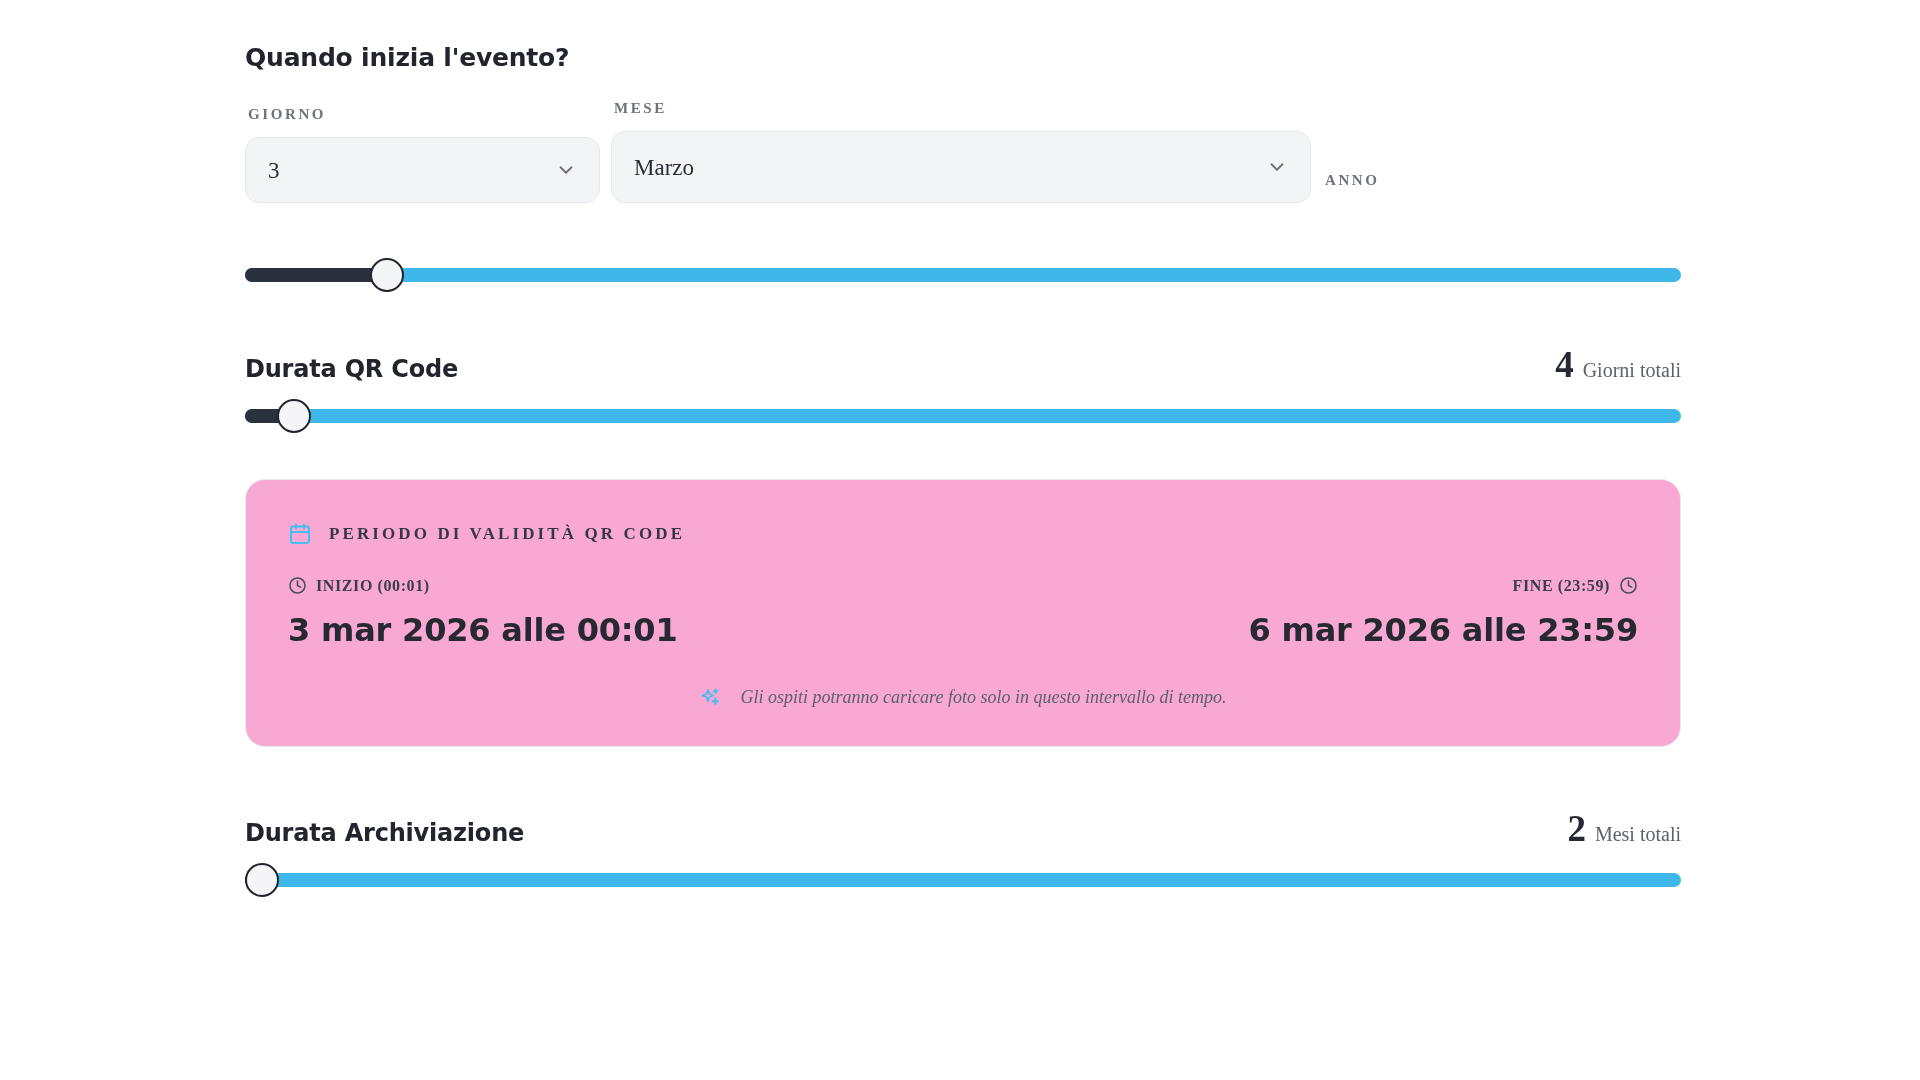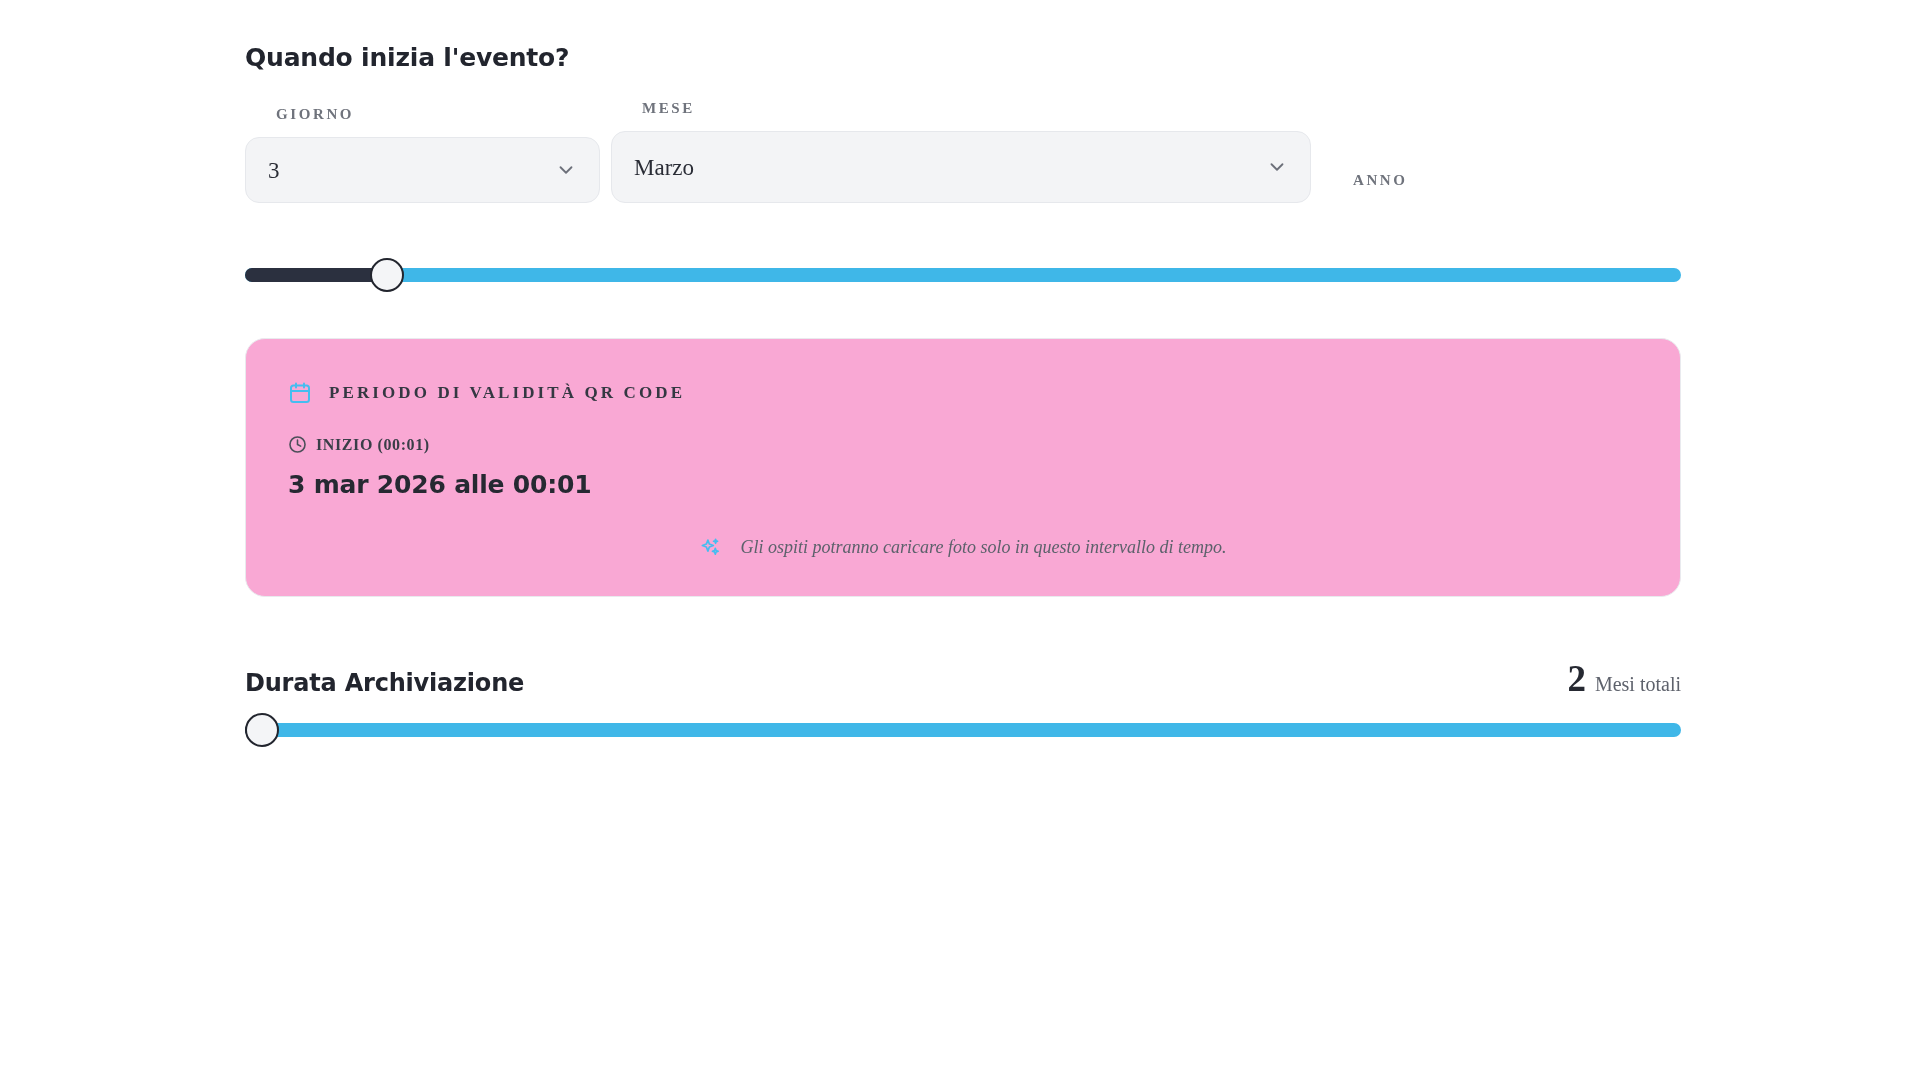--- a/index.html
+++ b/index.html
@@ -51,21 +51,20 @@
 
   .field-label {
     font-family: "Liberation Serif", serif;
     font-size: 15px;
     font-weight: 700;
     letter-spacing: 2.6px;
     color: #6f737c;
     text-transform: uppercase;
     margin-bottom: 14px;
     padding-left: 3px;
-    margin-left: 28px;
   }
 
   .select-box {
     position: relative;
     background: #f3f4f6;
     border: 1px solid #e6e8ec;
     border-radius: 14px;
     height: 66px;
     display: flex;
     align-items: center;
@@ -202,21 +201,21 @@
     font-weight: 700;
     letter-spacing: 0.6px;
     color: #3a3e48;
   }
   .qr-col-end .qr-time-label { justify-content: flex-end; }
   .clock-icon { width: 19px; height: 19px; display: block; flex: none; }
 
   .qr-time-value {
     margin-top: 16px;
     font-family: "DejaVu Sans", sans-serif;
-    font-size: 25px;
+    font-size: 32px;
     font-weight: 700;
     color: #262932;
     letter-spacing: -0.2px;
   }
 
   .qr-note {
     margin-top: 38px;
     display: flex;
     justify-content: center;
     gap: 20px;
@@ -274,20 +273,34 @@
     </div>
 
     <div class="slider-block block-invitati">
       <div class="slider">
         <div class="slider-track"></div>
         <div class="slider-fill" style="width: 9.9%;"></div>
         <div class="slider-thumb" style="left: 9.9%;"></div>
       </div>
     </div>
 
+    <div class="slider-block block-qr">
+      <div class="slider-head">
+        <div class="slider-label">Durata QR Code</div>
+        <div class="slider-readout">
+          <span class="readout-number">4</span>
+          <span class="readout-unit">Giorni totali</span>
+        </div>
+      </div>
+      <div class="slider">
+        <div class="slider-track"></div>
+        <div class="slider-fill" style="width: 3.4%;"></div>
+        <div class="slider-thumb" style="left: 3.4%;"></div>
+      </div>
+    </div>
 
     <div class="qr-panel">
 
       <div class="qr-panel-head">
         <span class="cal-icon">
           <svg width="24" height="24" viewBox="0 0 24 24" fill="none" stroke="#45bdf0" stroke-width="2" stroke-linecap="round" stroke-linejoin="round">
             <rect x="3" y="4.5" width="18" height="16.5" rx="2.5"></rect>
             <line x1="3" y1="10" x2="21" y2="10"></line>
             <line x1="8" y1="2.5" x2="8" y2="6.5"></line>
             <line x1="16" y1="2.5" x2="16" y2="6.5"></line>
@@ -304,20 +317,32 @@
               <svg width="19" height="19" viewBox="0 0 24 24" fill="none" stroke="#4b4f59" stroke-width="2" stroke-linecap="round" stroke-linejoin="round">
                 <circle cx="12" cy="12" r="9.5"></circle>
                 <polyline points="12 6.5 12 12 16 14"></polyline>
               </svg>
             </span>
             <span>INIZIO (00:01)</span>
           </div>
           <div class="qr-time-value">3 mar 2026 alle 00:01</div>
         </div>
 
+        <div class="qr-col-end">
+          <div class="qr-time-label">
+            <span>FINE (23:59)</span>
+            <span class="clock-icon">
+              <svg width="19" height="19" viewBox="0 0 24 24" fill="none" stroke="#4b4f59" stroke-width="2" stroke-linecap="round" stroke-linejoin="round">
+                <circle cx="12" cy="12" r="9.5"></circle>
+                <polyline points="12 6.5 12 12 16 14"></polyline>
+              </svg>
+            </span>
+          </div>
+          <div class="qr-time-value">6 mar 2026 alle 23:59</div>
+        </div>
 
       </div>
 
       <div class="qr-note">
         <span class="sparkle-icon">
           <svg width="21" height="21" viewBox="0 0 24 24" fill="none" stroke="#45bdf0" stroke-width="1.9" stroke-linecap="round" stroke-linejoin="round">
             <path d="M9 3.5 L10.7 8.1 L15.3 9.8 L10.7 11.5 L9 16.1 L7.3 11.5 L2.7 9.8 L7.3 8.1 Z"></path>
             <path d="M17.5 13 L18.4 15.4 L20.8 16.3 L18.4 17.2 L17.5 19.6 L16.6 17.2 L14.2 16.3 L16.6 15.4 Z"></path>
             <path d="M17.8 2.6 L18.4 4.3 L20.1 4.9 L18.4 5.5 L17.8 7.2 L17.2 5.5 L15.5 4.9 L17.2 4.3 Z"></path>
           </svg>

